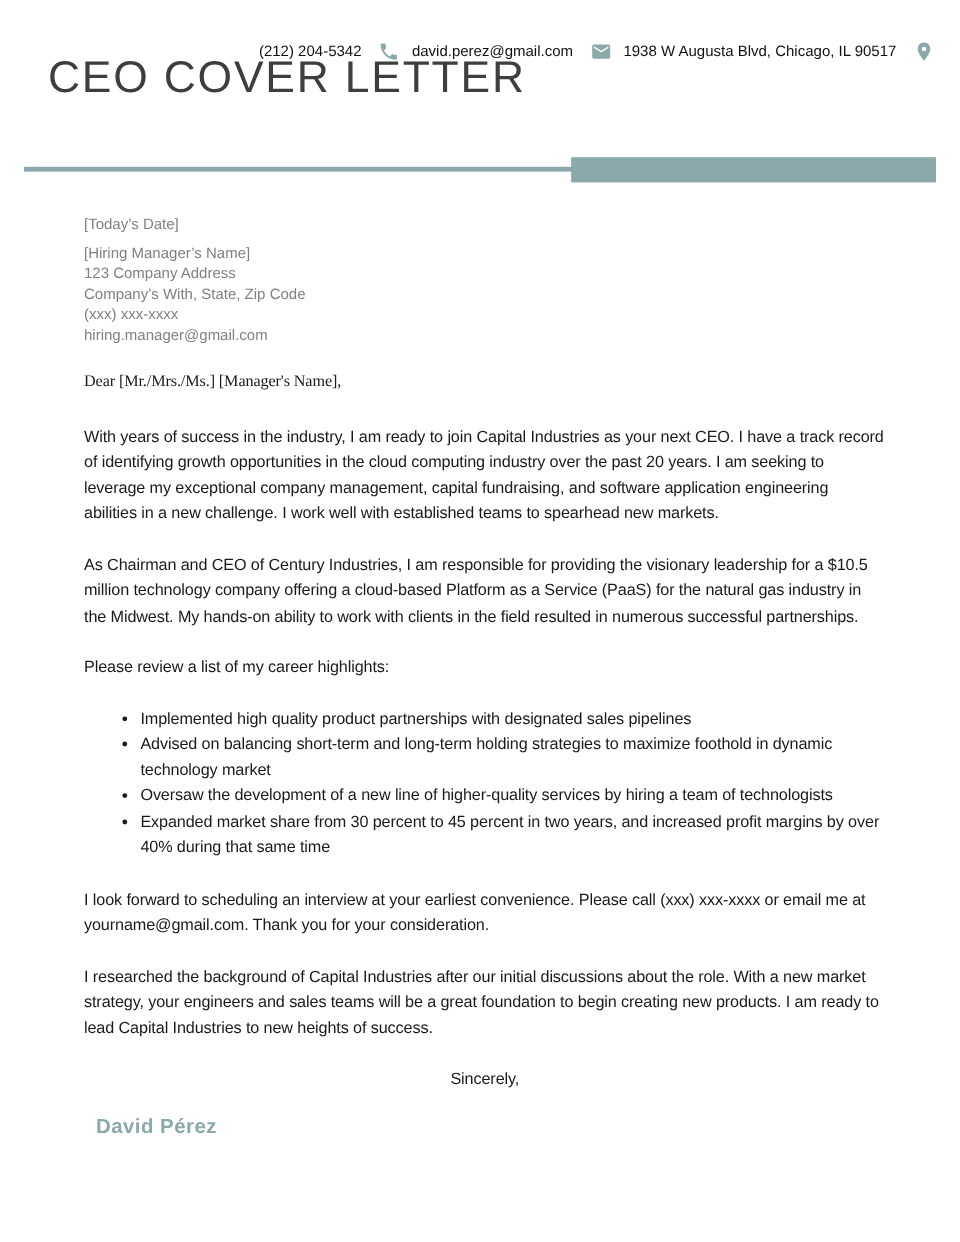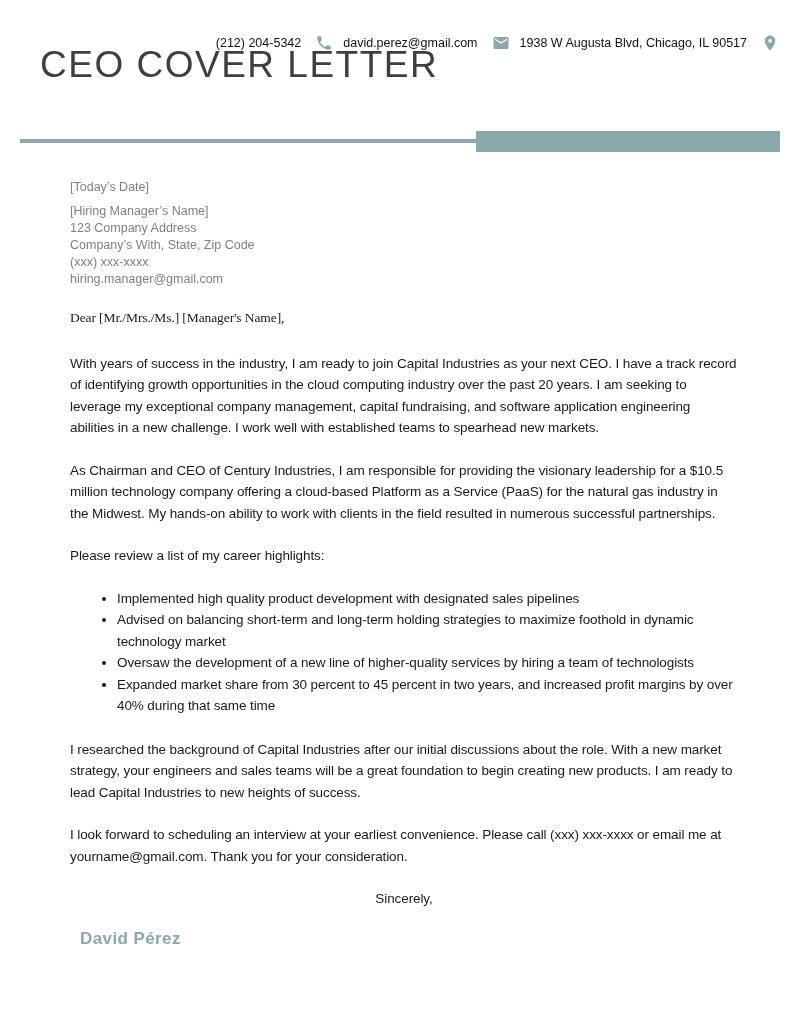--- a/index.html
+++ b/index.html
@@ -113,24 +113,24 @@
     <p>(xxx) xxx-xxxx</p>
     <p>hiring.manager@gmail.com</p>
   </div>
 
   <div class="letter">
     <p class="salutation">Dear [Mr./Mrs./Ms.] [Manager's Name],</p>
     <p class="para">With years of success in the industry, I am ready to join Capital Industries as your next CEO. I have a track record of identifying growth opportunities in the cloud computing industry over the past 20 years. I am seeking to leverage my exceptional company management, capital fundraising, and software application engineering abilities in a new challenge. I work well with established teams to spearhead new markets.</p>
     <p class="para">As Chairman and CEO of Century Industries, I am responsible for providing the visionary leadership for a $10.5 million technology company offering a cloud-based Platform as a Service (PaaS) for the natural gas industry in the Midwest. My hands-on ability to work with clients in the field resulted in numerous successful partnerships.</p>
     <p class="para">Please review a list of my career highlights:</p>
     <ul class="highlights">
-      <li>Implemented high quality product development with designated sales pipelines</li>
+      <li>Implemented high quality product partnerships with designated sales pipelines</li>
       <li>Advised on balancing short-term and long-term holding strategies to maximize foothold in dynamic technology market</li>
       <li>Oversaw the development of a new line of higher-quality services by hiring a team of technologists</li>
       <li>Expanded market share from 30 percent to 45 percent in two years, and increased profit margins by over 40% during that same time</li>
     </ul>
+    <p class="para">I look forward to scheduling an interview at your earliest convenience. Please call (xxx) xxx-xxxx or email me at yourname@gmail.com. Thank you for your consideration.</p>
     <p class="para">I researched the background of Capital Industries after our initial discussions about the role. With a new market strategy, your engineers and sales teams will be a great foundation to begin creating new products. I am ready to lead Capital Industries to new heights of success.</p>
-    <p class="para">I look forward to scheduling an interview at your earliest convenience. Please call (xxx) xxx-xxxx or email me at yourname@gmail.com. Thank you for your consideration.</p>
     <p class="signoff">Sincerely,</p>
     <p class="signature">David Pérez</p>
   </div>
 
 </div>
 
 </body></html>

